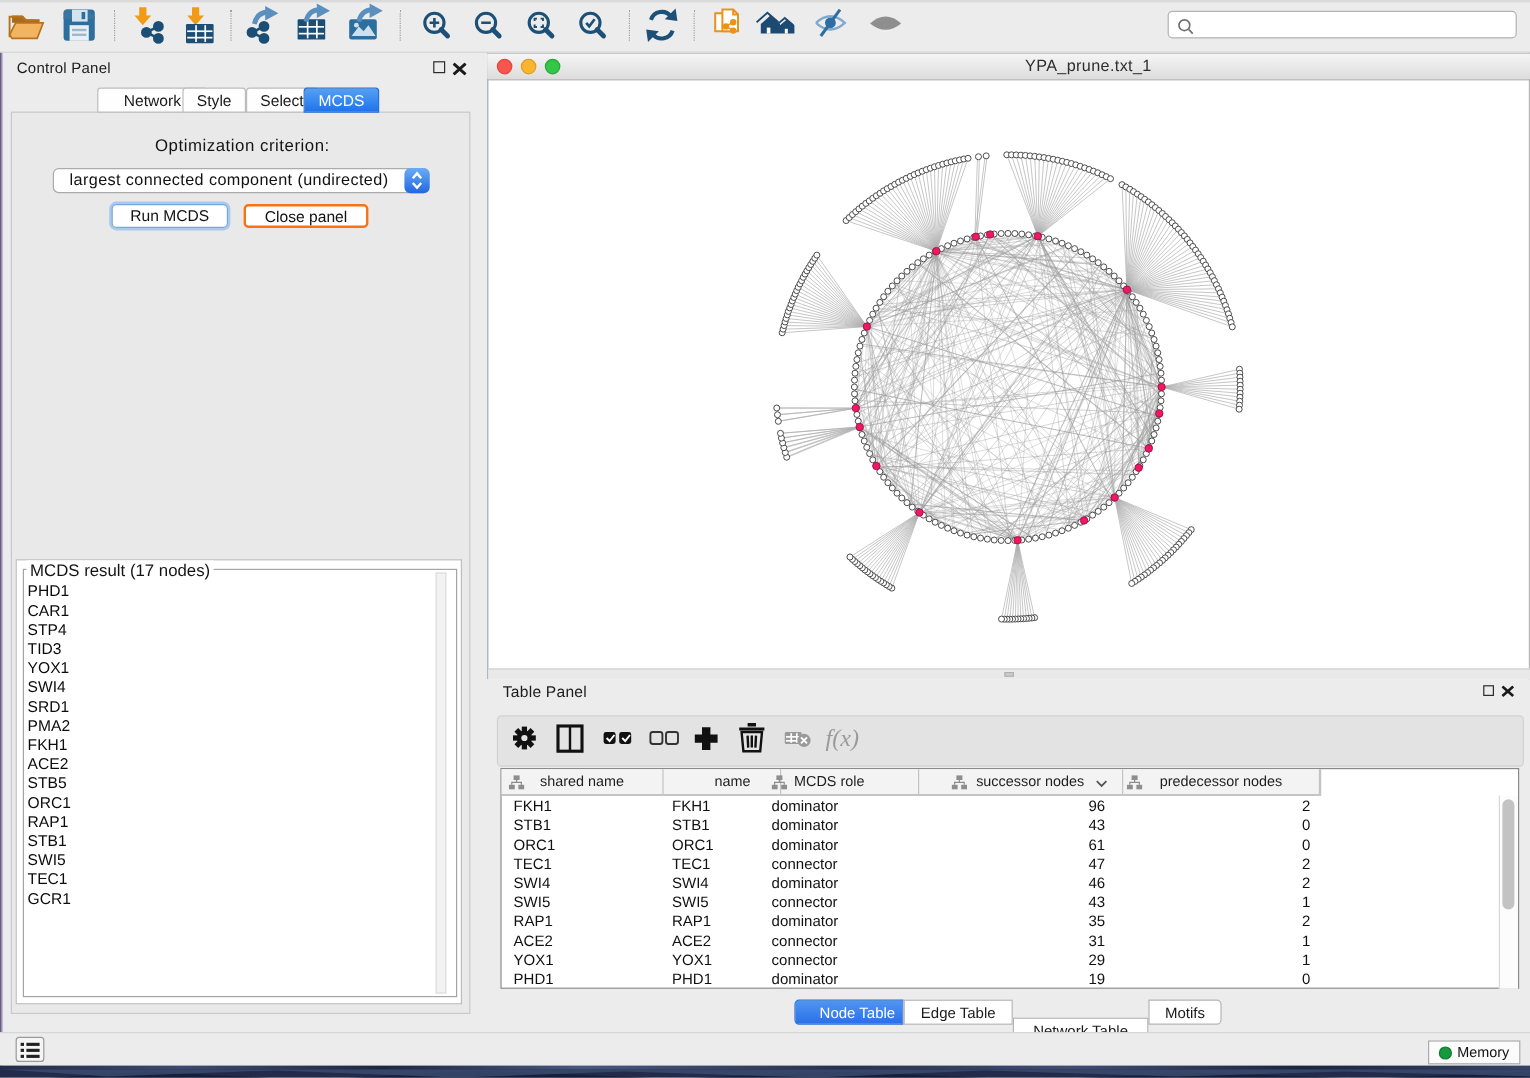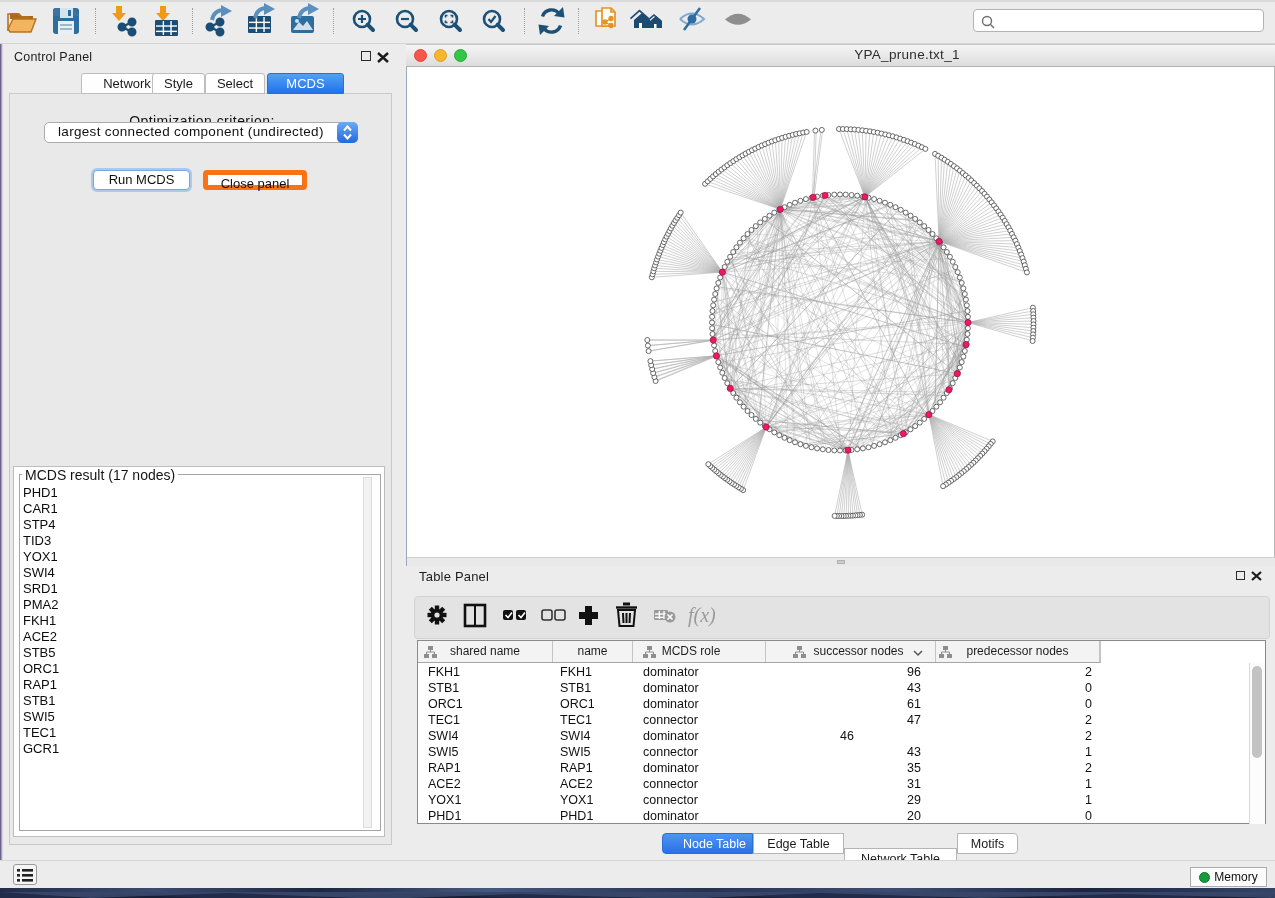--- a/index.html
+++ b/index.html
@@ -9,23 +9,23 @@
 #toolbar { left:0; top:0; width:1275px; height:44px; background:#ececec; border-top:2px solid #dadada; border-bottom:1px solid #d4d4d4; }
 #ledge { left:0; top:44px; width:3px; height:844px; background:linear-gradient(90deg,#4a4a70 0%,#a391b8 45%,#d6cade 80%,#ececec 100%); }
 .tsep { position:absolute; top:8px; width:0; height:26px; border-left:1px dotted #9f9f9f; }
 #search { left:973px; top:9px; width:291px; height:23px; background:#fff; border:1px solid #b3b3b3; border-radius:4px; }
 #cp-title { left:14px; top:50px; font-size:12.5px; letter-spacing:0.2px; color:#1c1c1c; }
 #cp-sq { left:361px; top:51px; width:10px; height:10px; border:1.5px solid #2b2b2b; }
 .tab { height:21px; top:73px; background:#fefefe; border:1px solid #bdbdbd; border-radius:3px 3px 0 0; font-size:13px; color:#1a1a1a; text-align:center; line-height:20px; }
 .tabsel { background:linear-gradient(#55a0f3,#1e73ec); color:#fff; border-color:#2a6fd4; }
 #cp-inner { left:9px; top:93px; width:383px; height:752px; background:#e9e9e9; border:1px solid #c9c9c9; }
 #optlabel { left:0; top:113px; width:404px; text-align:center; font-size:14px; letter-spacing:0.45px; color:#141414; }
-#combo { left:44px; top:122px; width:314px; height:21px; background:#fff; border:1px solid #ababab; border-radius:5px; font-size:13.5px; letter-spacing:0.32px; color:#111; line-height:18px; padding-left:13px; }
+#combo { left:44px; top:140px; width:314px; height:21px; background:#fff; border:1px solid #ababab; border-radius:5px; font-size:13.5px; letter-spacing:0.32px; color:#111; line-height:18px; padding-left:13px; }
 #combo-btn { right:-1px; top:-1px; width:21px; height:21px; border-radius:5px; background:linear-gradient(#6aacf7,#2268e0); }
-.btn { top:170px; height:20px; background:#fff; border:5px solid #f97316; border-radius:4px; font-size:13px; color:#111; text-align:center; line-height:18px; }
+.btn { top:170px; height:20px; background:#fff; border:2px solid #f97316; border-radius:4px; font-size:13px; color:#111; text-align:center; line-height:18px; }
 #runbtn { left:93px; width:97px; border:1px solid #7aa8dc; box-shadow:0 0 0 2px #aac9ef; }
 #closebtn { left:203px; width:104px; }
 #groupbox { left:13px; top:466px; width:372px; height:371px; background:#fff; border:1px solid #bdbdbd; }
 #fieldset { left:19px; top:474px; width:362px; height:357px; border:1px solid #a5a5a5; }
 #legend { left:22px; top:467px; background:#fff; padding:0 3px; font-size:14px; color:#141414; }
 .mli { left:23px; width:100px; font-size:13px; color:#0c0c0c; }
 #listscroll { left:363px; top:477px; width:9px; height:351px; background:#f2f2f2; border:1px solid #dcdcdc; }
 #net { left:406px; top:44px; width:869px; height:522px; background:#fff; border-left:1px solid #9aa7b8; border-right:1px solid #b8b8b8; }
 #net-title { left:406px; top:44px; width:869px; height:23px; background:linear-gradient(#f5f5f5,#dcdcdc); border-top:1px solid #c8c8c8; border-bottom:1px solid #b2b2b2; }
 .tl { top:48.5px; width:13px; height:13px; border-radius:50%; }
@@ -187,21 +187,21 @@
   </svg>
 <div class="abs" id="cp-title">Control Panel</div>
 <div class="abs" id="cp-sq"></div>
 <svg class="abs" style="left:377px;top:52px" width="12" height="11">
     <path d="M1,1 L11,10 M11,1 L1,10" stroke="#1b1b1b" stroke-width="2.4"></path>
   </svg>
 <div class="abs" id="cp-inner"></div>
 <div class="abs tab" style="left:81px;width:92px">Network</div>
 <div class="abs tab" style="left:152px;width:53px">Style</div>
 <div class="abs tab" style="left:205px;width:60px">Select</div>
-<div class="abs tab tabsel" style="left:267px;width:77px">MCDS</div>
+<div class="abs tab tabsel" style="left:253px;width:63px">MCDS</div>
 <div class="abs" id="optlabel">Optimization criterion:</div>
 <div class="abs" id="combo">largest connected component (undirected)<div class="abs" id="combo-btn"><svg width="21" height="21">
         <path d="M7,8.5 L10.5,4.5 L14,8.5 M7,12.5 L10.5,16.5 L14,12.5" fill="none" stroke="#fff" stroke-width="2"></path>
       </svg></div></div>
 <div class="abs btn" id="runbtn">Run MCDS</div>
 <div class="abs btn" id="closebtn">Close panel</div>
 <div class="abs" id="groupbox"></div>
 <div class="abs" id="fieldset"></div>
 <div class="abs" id="legend">MCDS result (17 nodes)</div>
 <div class="abs mli" style="top:484.5px">PHD1</div>
@@ -1194,21 +1194,21 @@
       <rect x="244.66666666666666" y="15" width="1.4" height="8" fill="#fff"></rect>
       <rect x="249.33333333333334" y="15" width="1.4" height="8" fill="#fff"></rect>
       <circle cx="256" cy="21" r="5.5" fill="#9a9a9a"></circle>
       <path d="M253.5,18.5 l5,5 M258.5,18.5 l-5,5" stroke="#fff" stroke-width="1.6"></path>
     </g>
 <text x="274" y="26" font-family="Liberation Serif" font-style="italic" font-size="20" fill="#9a9a9a">f(x)</text>
 </svg>
 <div class="abs" id="tbl"></div>
 <div class="abs" id="thead"></div>
 <div class="abs thcell" style="left:418px;width:135px">shared name</div>
-<div class="abs thcell" style="left:553px;width:80px">name</div>
+<div class="abs thcell" style="left:571px;width:80px">name</div>
 <div class="abs thcell" style="left:617px;width:149px">MCDS role</div>
 <div class="abs thcell" style="left:782px;width:154px">successor nodes</div>
 <div class="abs thcell" style="left:936px;width:164px">predecessor nodes</div>
 <svg class="abs" style="left:424px;top:646px" width="13" height="12">
     <g fill="#8d8d8d">
       <rect x="4" y="0" width="5" height="4"></rect>
       <rect x="0" y="8" width="5" height="4"></rect>
       <rect x="8" y="8" width="5" height="4"></rect>
       <path d="M6.5,4 v2 M2.5,8 v-2 h8 v2" stroke="#8d8d8d" stroke-width="1" fill="none"></path>
     </g>
@@ -1256,21 +1256,21 @@
 <div class="abs trow" style="left:840px;top:696px;width:81px;text-align:right">61</div>
 <div class="abs trow" style="left:1010px;top:696px;width:82px;text-align:right">0</div>
 <div class="abs trow" style="left:428px;top:712px">TEC1</div>
 <div class="abs trow" style="left:560px;top:712px">TEC1</div>
 <div class="abs trow" style="left:643px;top:712px">connector</div>
 <div class="abs trow" style="left:840px;top:712px;width:81px;text-align:right">47</div>
 <div class="abs trow" style="left:1010px;top:712px;width:82px;text-align:right">2</div>
 <div class="abs trow" style="left:428px;top:728px">SWI4</div>
 <div class="abs trow" style="left:560px;top:728px">SWI4</div>
 <div class="abs trow" style="left:643px;top:728px">dominator</div>
-<div class="abs trow" style="left:840px;top:728px;width:81px;text-align:left">46</div>
+<div class="abs trow" style="left:840px;top:728px;width:81px;text-align:right">46</div>
 <div class="abs trow" style="left:1010px;top:728px;width:82px;text-align:right">2</div>
 <div class="abs trow" style="left:428px;top:744px">SWI5</div>
 <div class="abs trow" style="left:560px;top:744px">SWI5</div>
 <div class="abs trow" style="left:643px;top:744px">connector</div>
 <div class="abs trow" style="left:840px;top:744px;width:81px;text-align:right">43</div>
 <div class="abs trow" style="left:1010px;top:744px;width:82px;text-align:right">1</div>
 <div class="abs trow" style="left:428px;top:760px">RAP1</div>
 <div class="abs trow" style="left:560px;top:760px">RAP1</div>
 <div class="abs trow" style="left:643px;top:760px">dominator</div>
 <div class="abs trow" style="left:840px;top:760px;width:81px;text-align:right">35</div>
@@ -1281,21 +1281,21 @@
 <div class="abs trow" style="left:840px;top:776px;width:81px;text-align:right">31</div>
 <div class="abs trow" style="left:1010px;top:776px;width:82px;text-align:right">1</div>
 <div class="abs trow" style="left:428px;top:792px">YOX1</div>
 <div class="abs trow" style="left:560px;top:792px">YOX1</div>
 <div class="abs trow" style="left:643px;top:792px">connector</div>
 <div class="abs trow" style="left:840px;top:792px;width:81px;text-align:right">29</div>
 <div class="abs trow" style="left:1010px;top:792px;width:82px;text-align:right">1</div>
 <div class="abs trow" style="left:428px;top:808px">PHD1</div>
 <div class="abs trow" style="left:560px;top:808px">PHD1</div>
 <div class="abs trow" style="left:643px;top:808px">dominator</div>
-<div class="abs trow" style="left:840px;top:808px;width:81px;text-align:right">20</div>
+<div class="abs trow" style="left:840px;top:808px;width:81px;text-align:right">19</div>
 <div class="abs trow" style="left:1010px;top:808px;width:82px;text-align:right">0</div>
 <div class="abs" id="vscroll"></div>
 <div class="abs" id="vthumb"></div>
 <div class="abs btab btabsel" style="left:662px;width:91px;border-radius:4px 0 0 4px;">Node Table</div>
 <div class="abs btab" style="left:753px;width:91px;">Edge Table</div>
 <div class="abs btab" style="left:844px;width:113px;margin-top:15px;">Network Table</div>
 <div class="abs btab" style="left:957px;width:61px;border-radius:0 4px 4px 0;">Motifs</div>
 <div class="abs" id="status"></div>
 <div class="abs" id="listbtn">
     <svg width="22" height="19" style="position:absolute;left:3px;top:3px">

